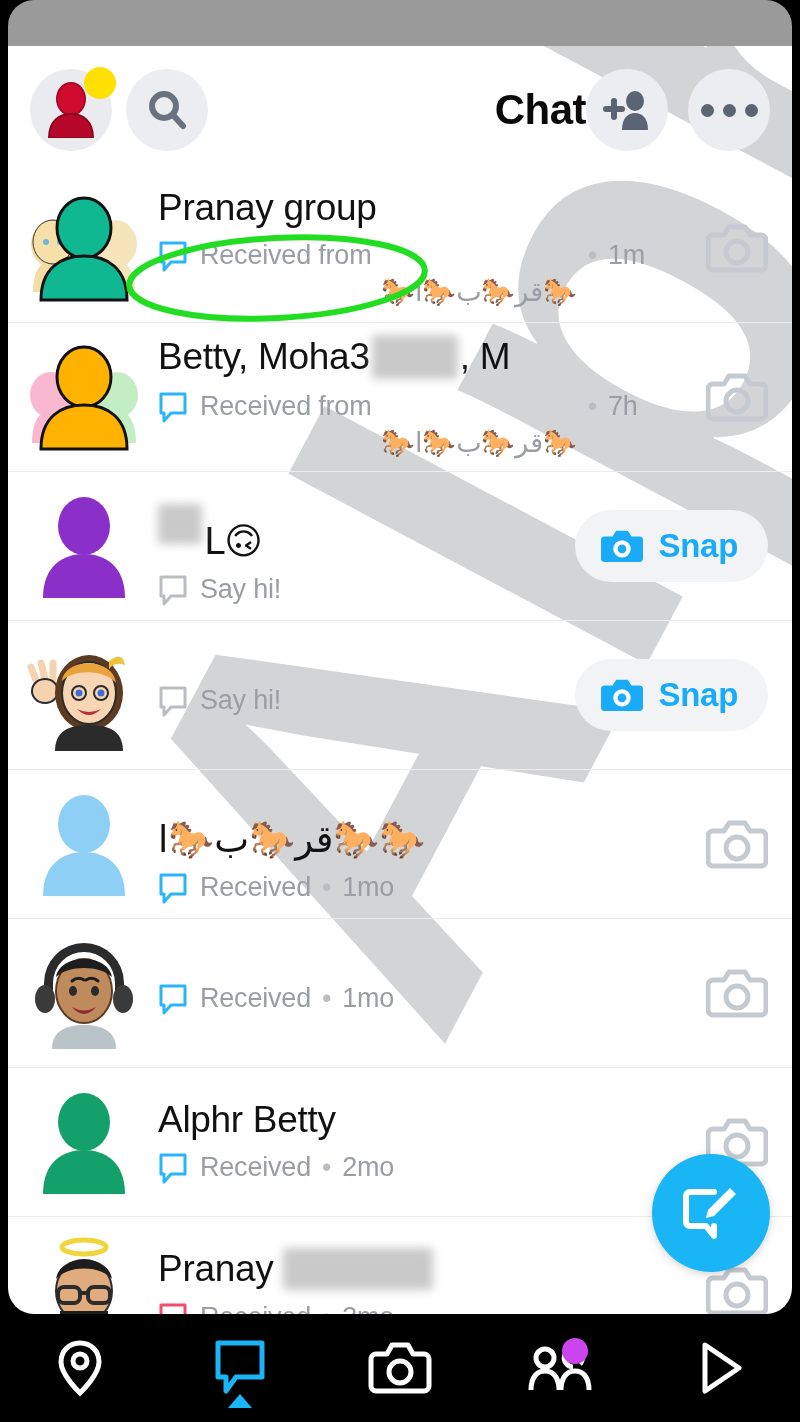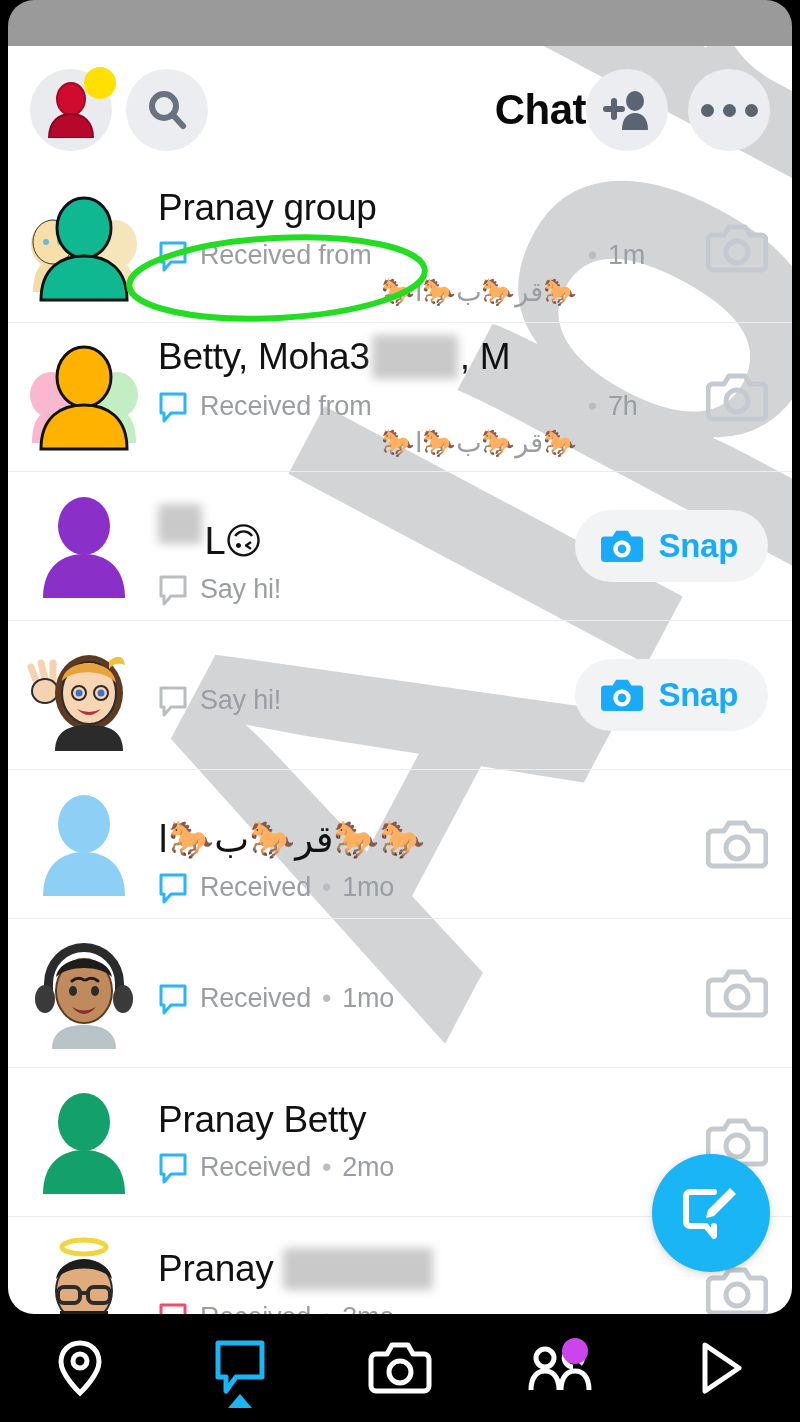--- a/index.html
+++ b/index.html
@@ -438,21 +438,21 @@
 
       <div class="chat-row">
         <div class="avatar-wrap">
           <svg width="110" height="112" viewBox="0 0 110 112">
             <ellipse cx="55" cy="36" rx="26" ry="29" fill="#14a06b"></ellipse>
             <path d="M14 108 C14 76 34 64 55 64 C76 64 96 76 96 108 Z" fill="#14a06b"></path>
           </svg>
         </div>
         <div class="row-text">
           <div class="row-title">
-            <span>Pranay Betty</span>
+            <span>Alphr Betty</span>
           </div>
           <div class="row-sub">
             <svg class="bubble-icon" width="30" height="32" viewBox="0 0 30 32">
               <path d="M3 3 H27 V22 H13 L6 30 V22 H3 Z" fill="none" stroke="#29b6f6" stroke-width="3" stroke-linejoin="round"></path>
             </svg>
             <span>Received</span>
             <span class="sep-dot">•</span>
             <span>2mo</span>
           </div>
         </div>

